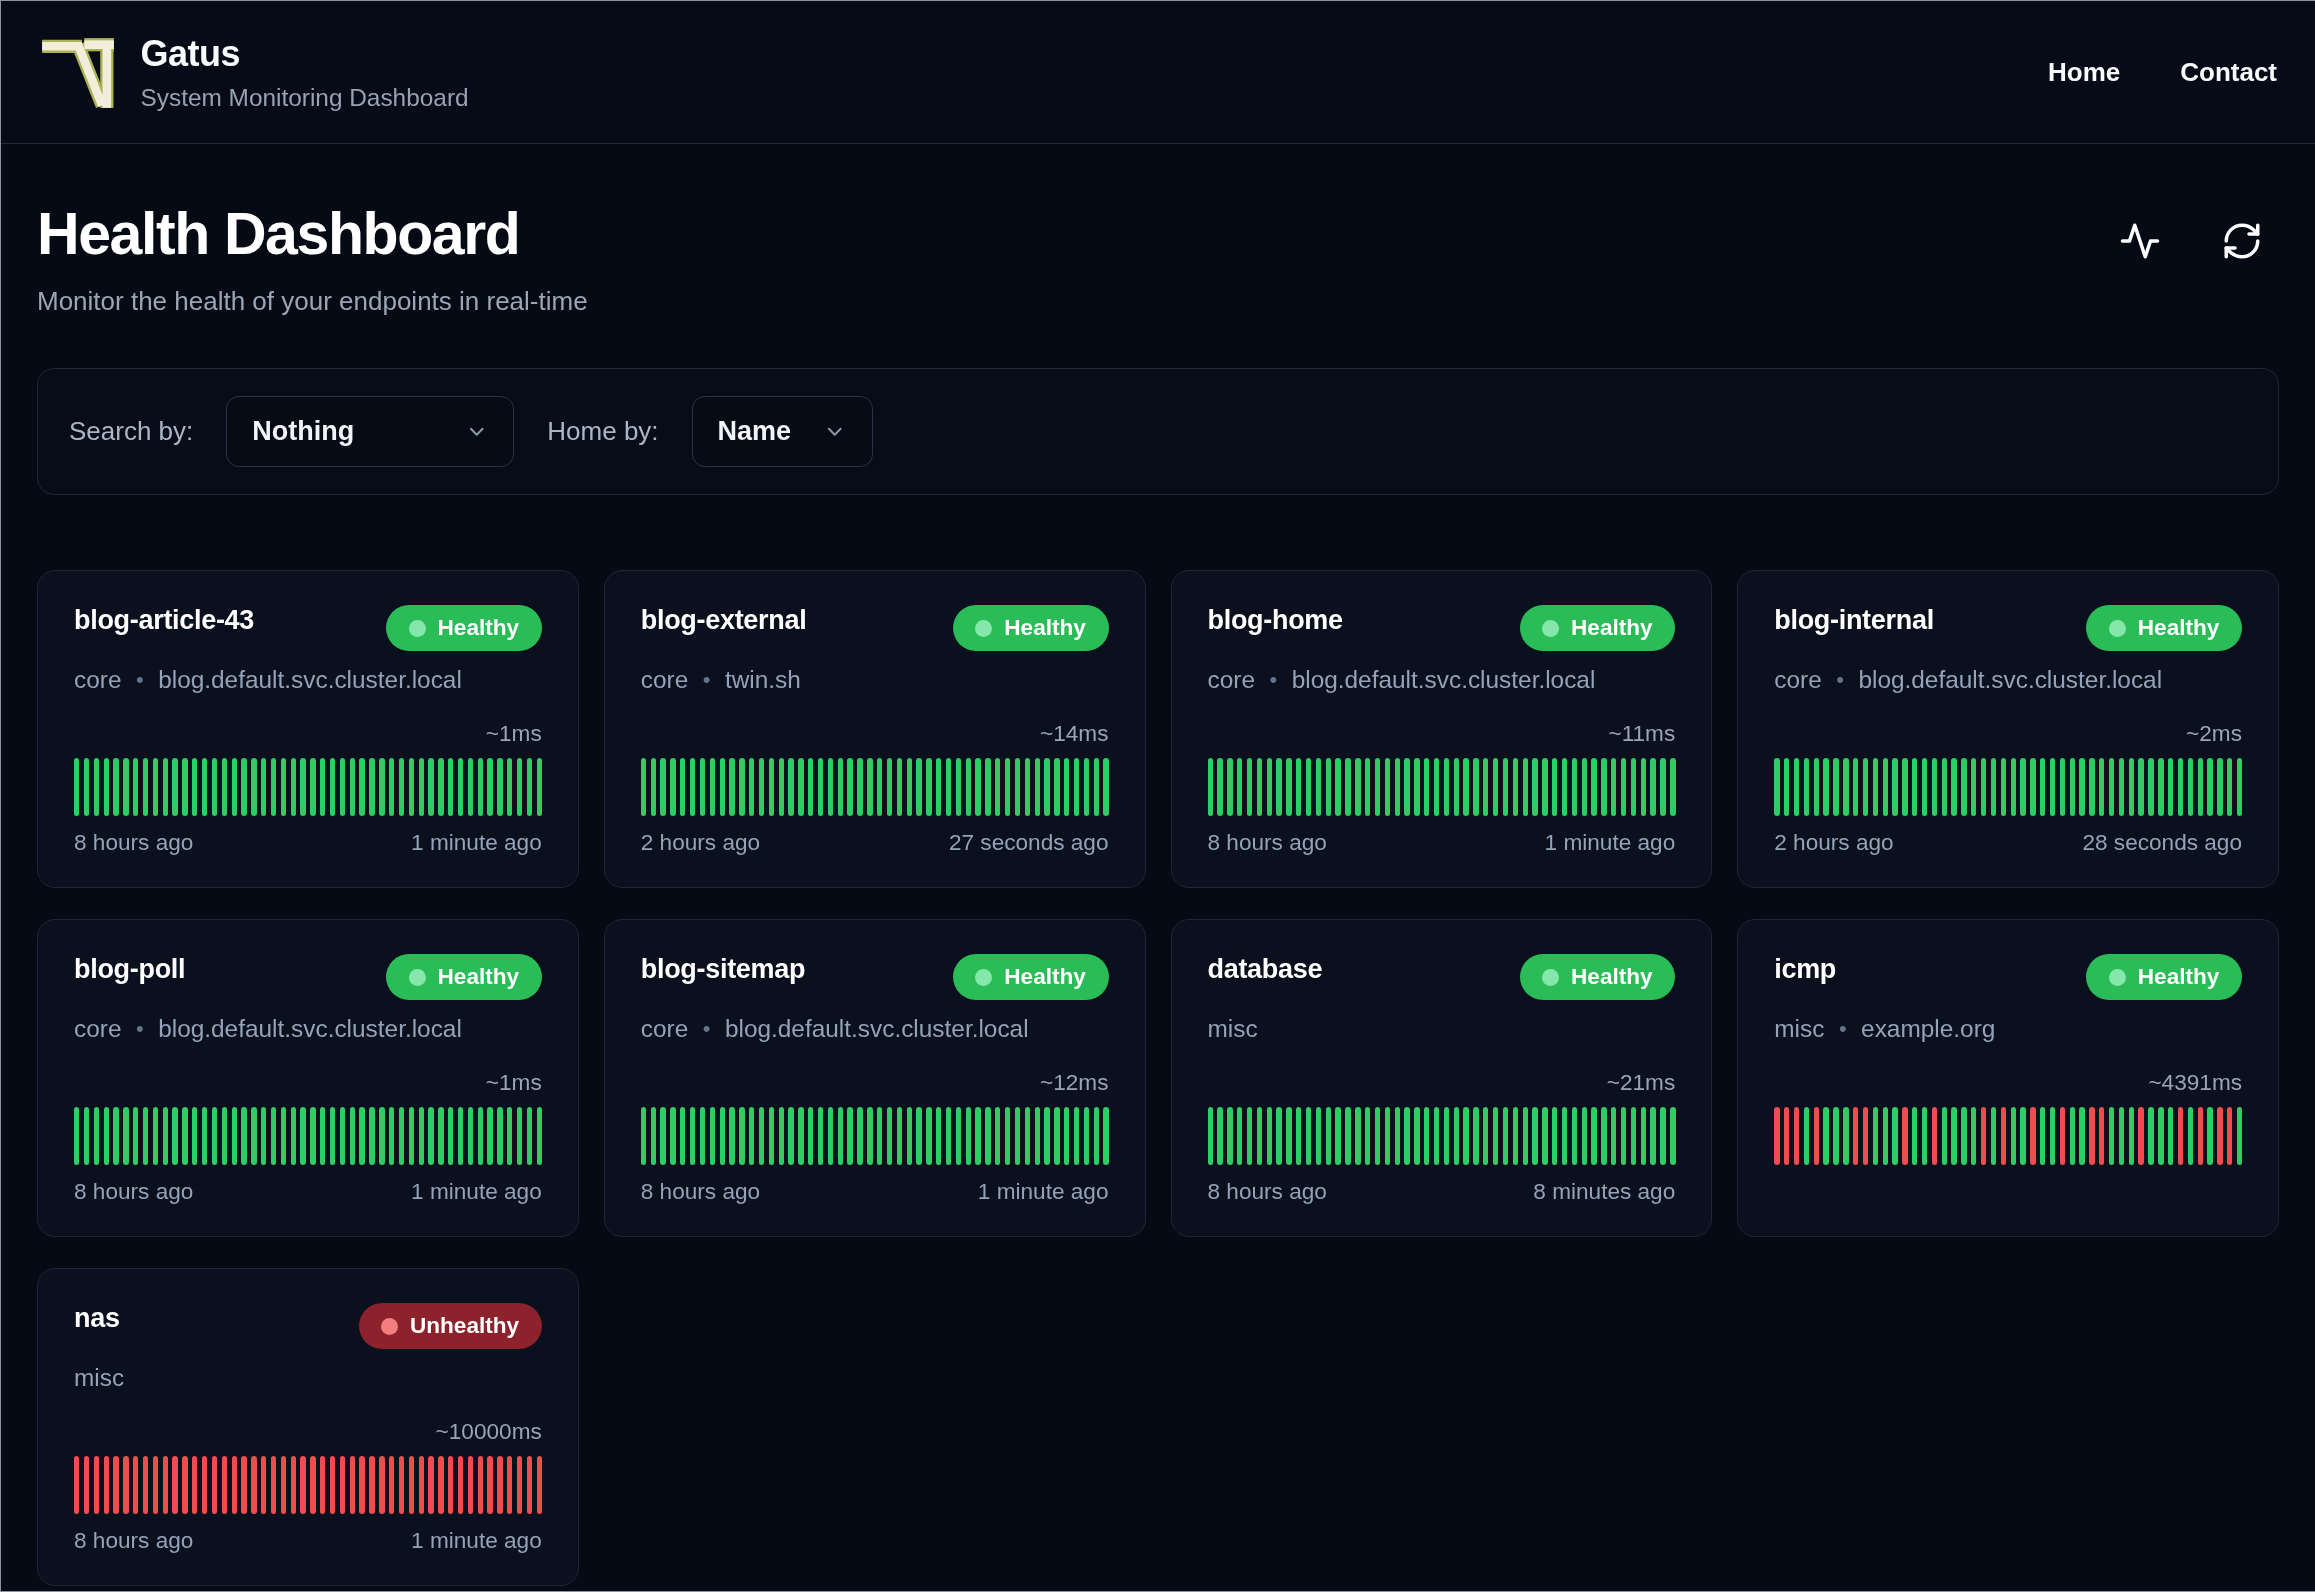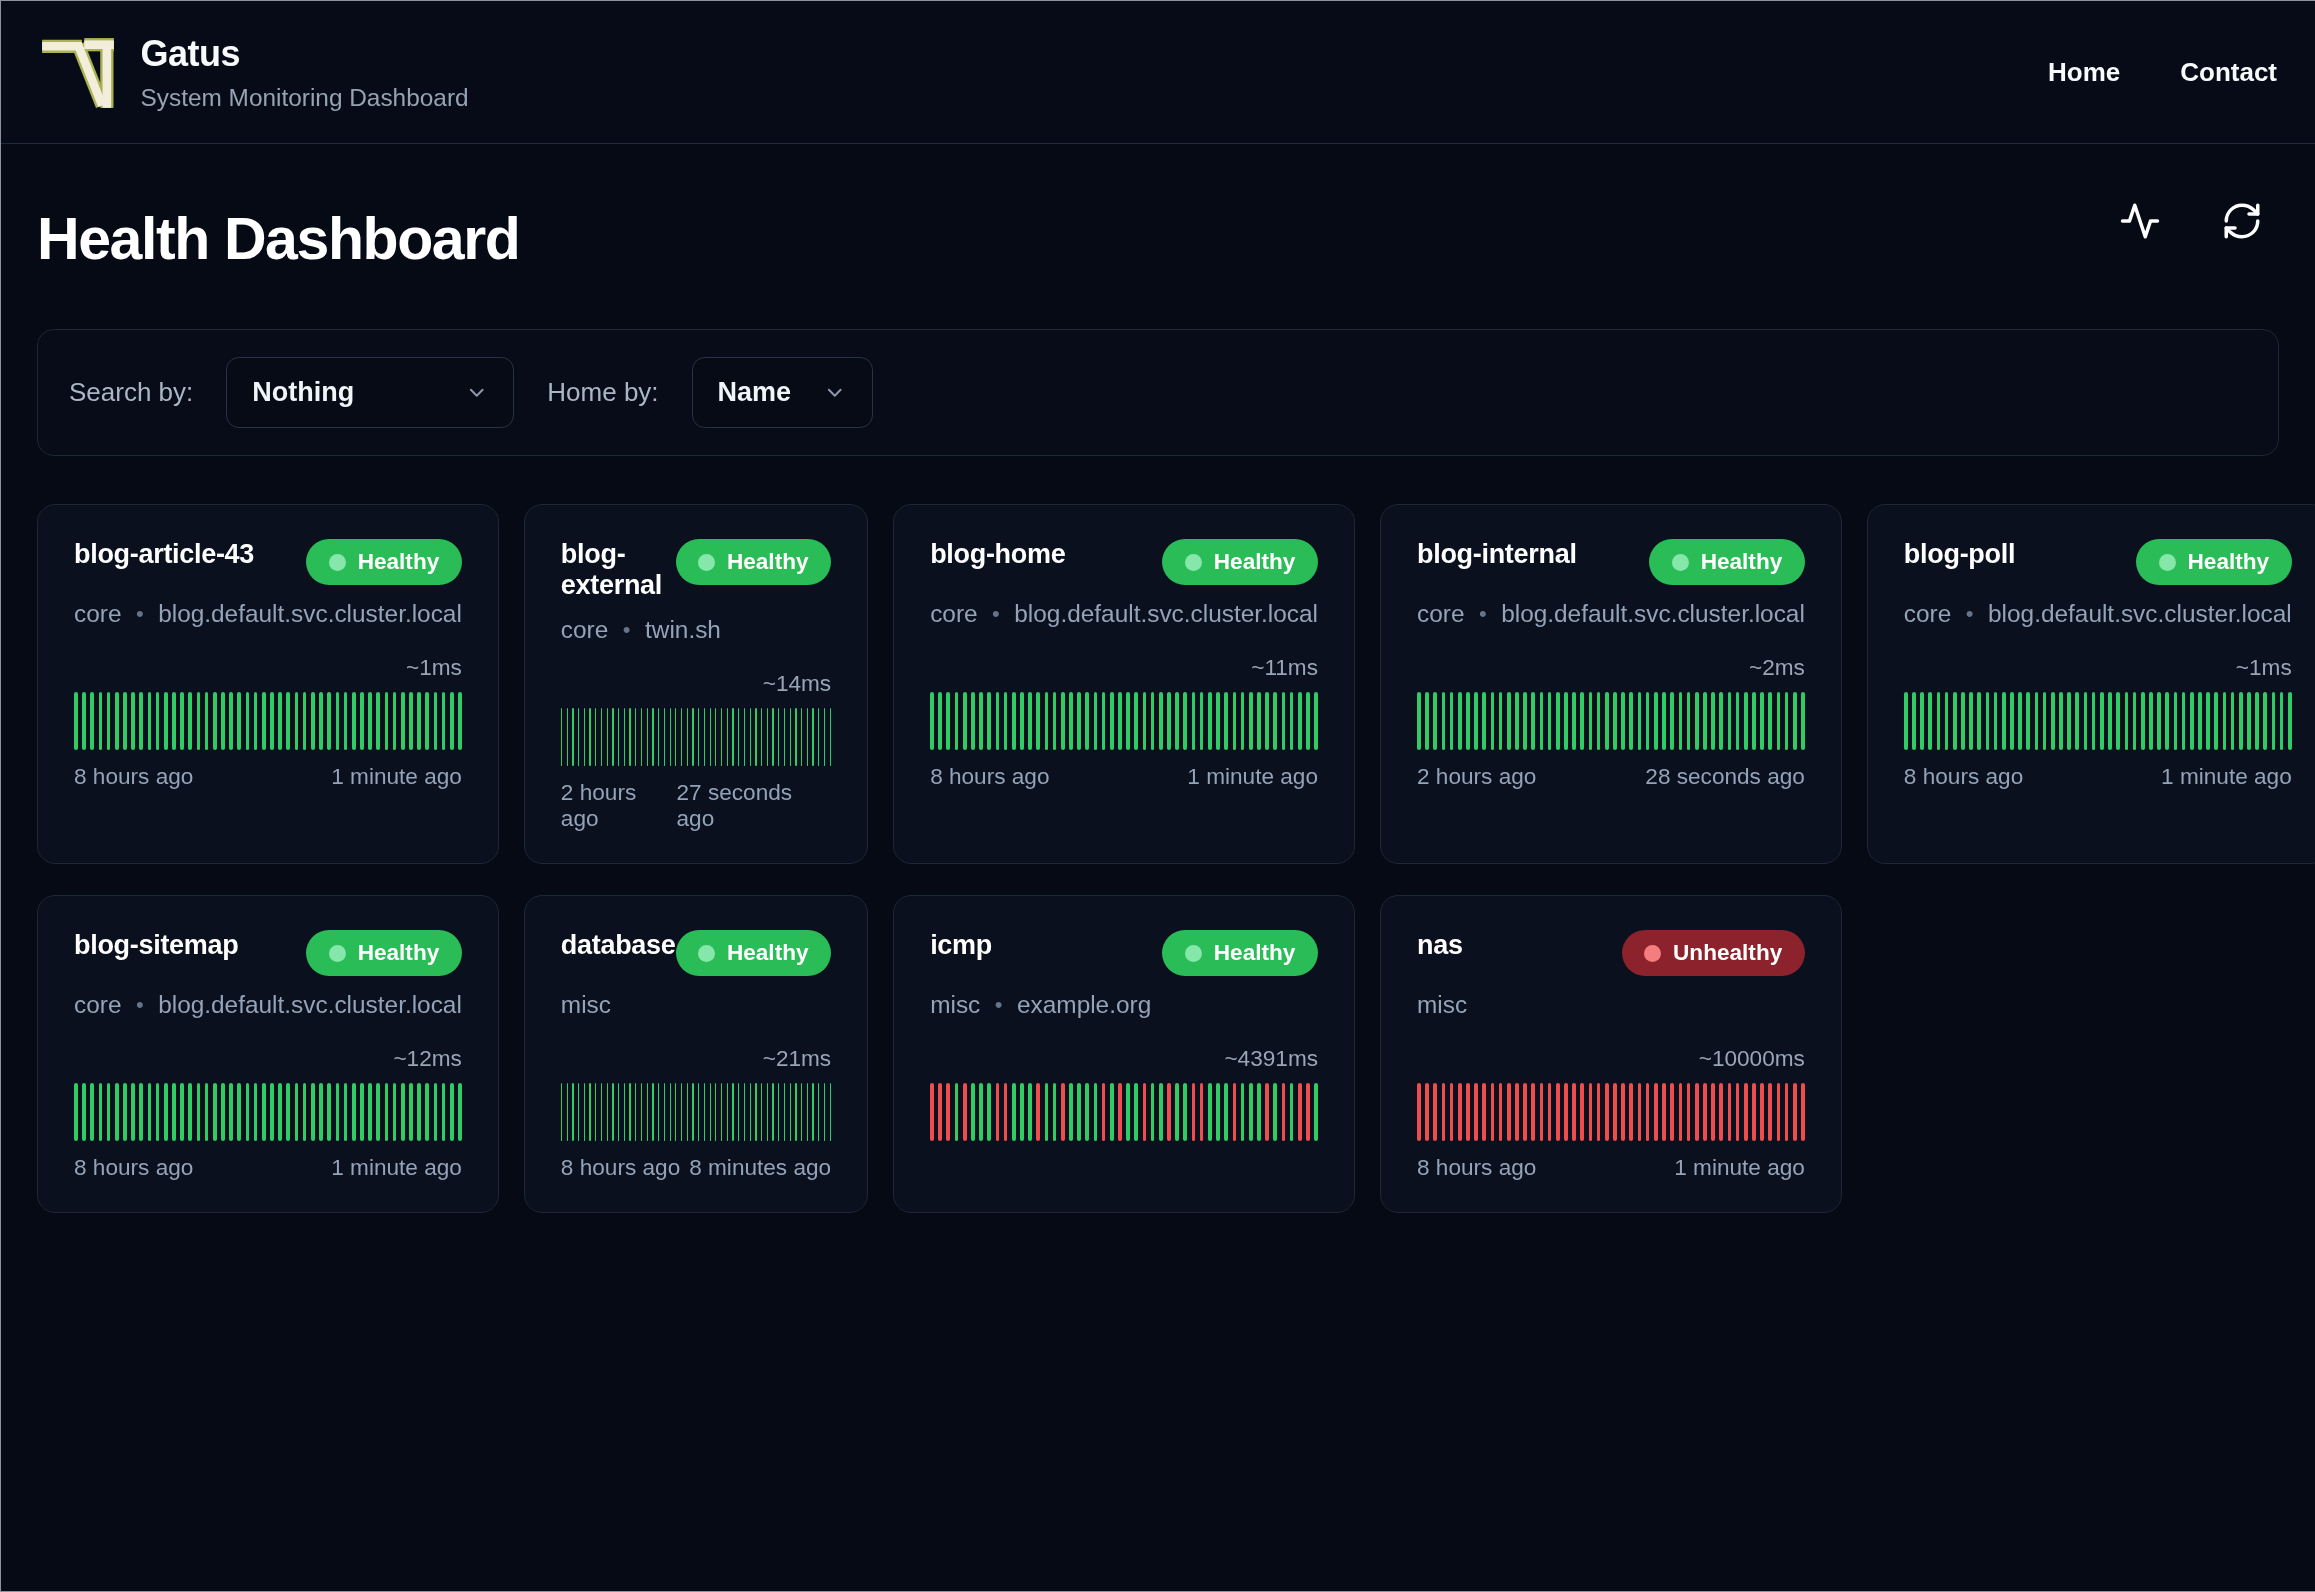--- a/index.html
+++ b/index.html
@@ -64,23 +64,23 @@
     display: flex; align-items: center; justify-content: space-between;
     padding: 0 25px; cursor: pointer; background: #060b16;
   }
   .select .val { font-size: 27px; font-weight: 600; color: #f1f5f9; }
   .select svg { width: 23.5px; height: 23.5px; color: #8b99ad; margin-left: 22px; }
   .select.filter { width: 288px; }
   .select.sort  { width: 181px; }
 
   
   .grid {
-    margin-top: 48px;
+    margin-top: 75px;
     display: grid;
-    grid-template-columns: repeat(5, 1fr);
+    grid-template-columns: repeat(4, 1fr);
     gap: 31px 25px;
   }
   .card {
     background: #0a101d;
     border: 1.8px solid #1d2737;
     border-radius: 18px;
     padding: 34px 36px 31px;
     cursor: pointer;
   }
   .card-top { display: flex; justify-content: space-between; align-items: flex-start; }
@@ -127,20 +127,21 @@
     <a>Home</a>
     <a>Contact</a>
   </nav>
 </header>
 
 <main class="main">
 
   <div class="page-head">
     <div>
       <h1 class="page-title">Health Dashboard</h1>
+      <div class="page-sub">Monitor the health of your endpoints in real-time</div>
     </div>
     <div class="head-icons">
       <button class="icon-btn" title="">
         <svg viewBox="0 0 24 24" fill="none" stroke="currentColor" stroke-width="2" stroke-linecap="round" stroke-linejoin="round">
           <path d="M22 12h-4l-3 9L9 3l-3 9H2"></path>
         </svg>
       </button>
       <button class="icon-btn" title="">
         <svg viewBox="0 0 24 24" fill="none" stroke="currentColor" stroke-width="2" stroke-linecap="round" stroke-linejoin="round">
           <path d="M3 12a9 9 0 0 1 9-9 9.75 9.75 0 0 1 6.74 2.74L21 8"></path>

